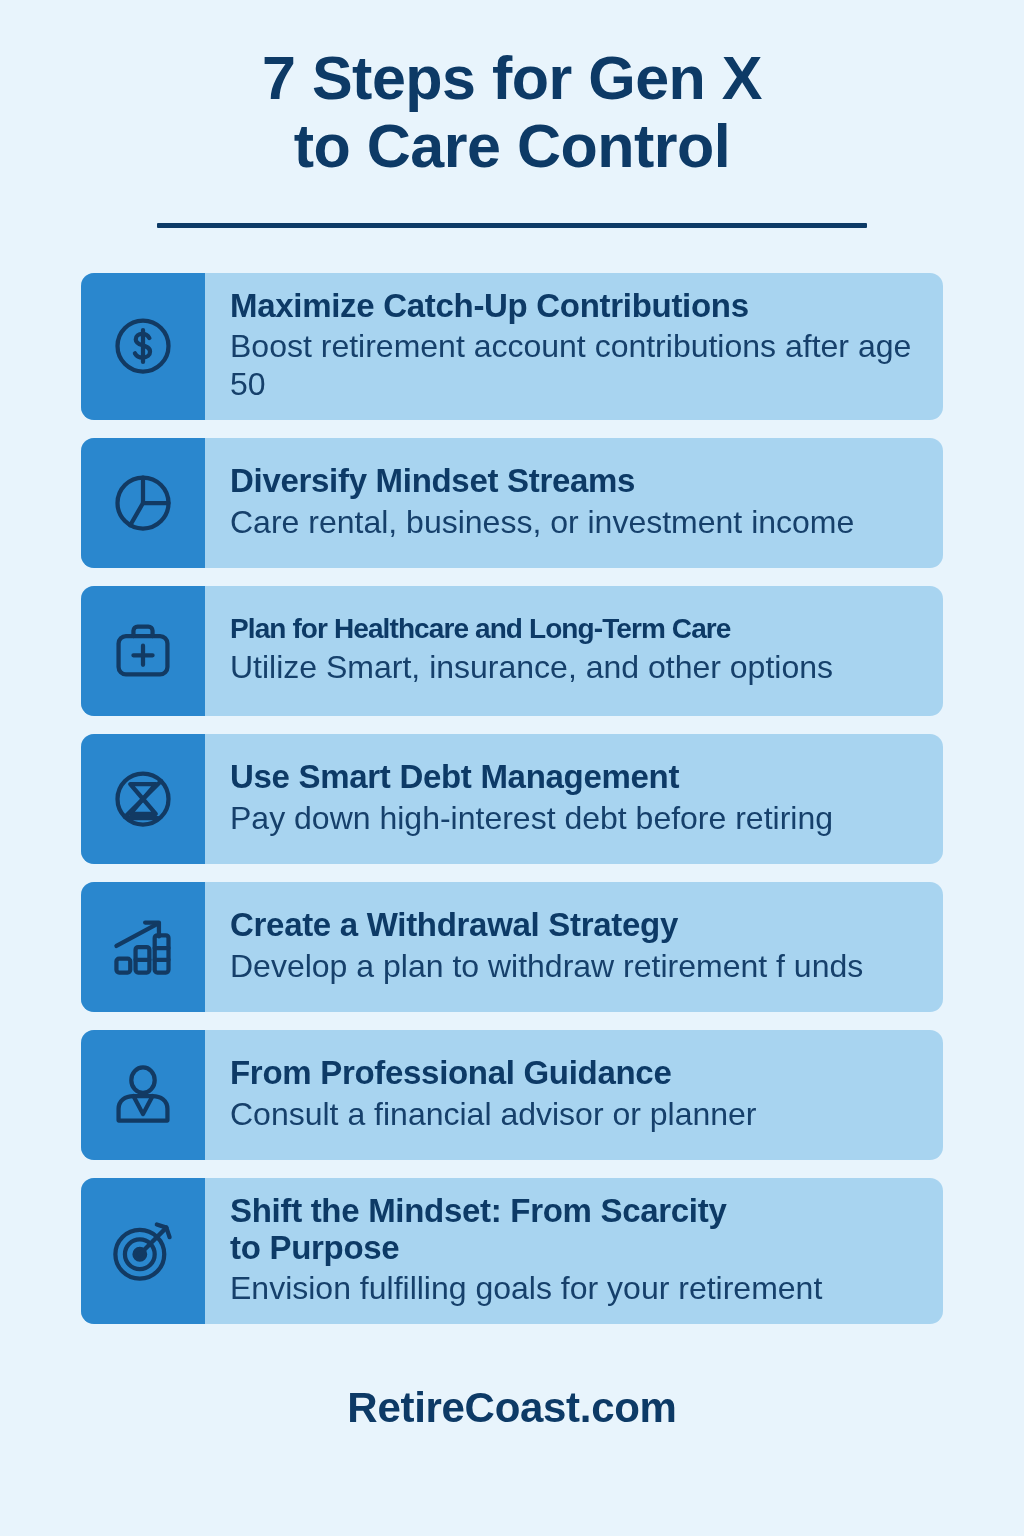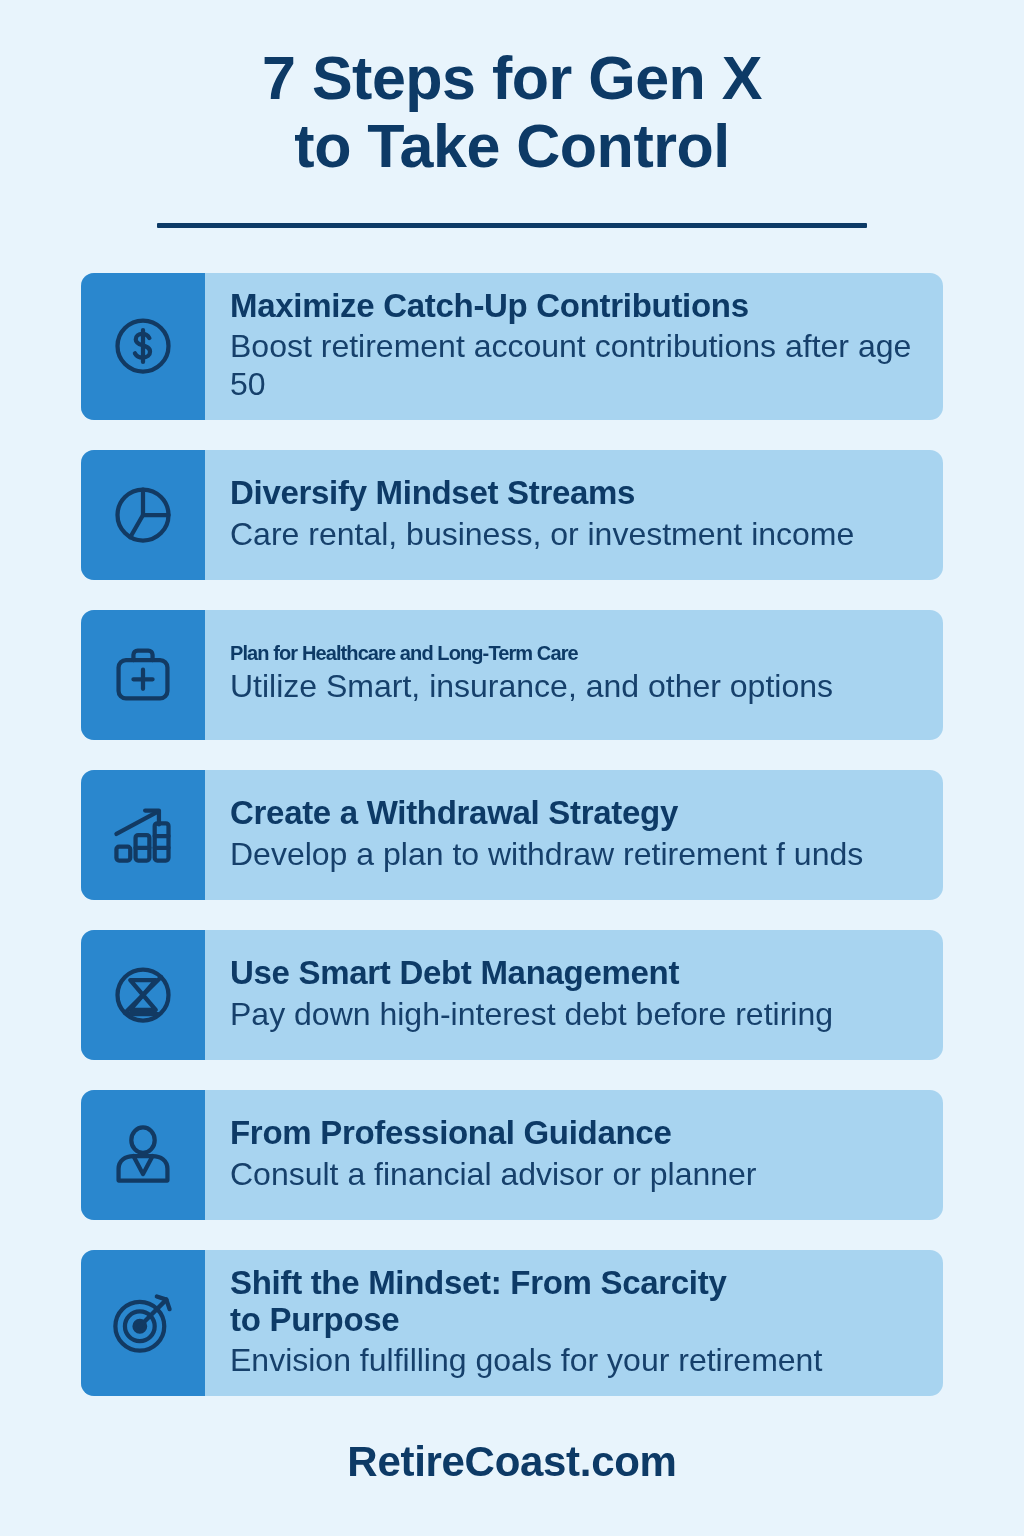--- a/index.html
+++ b/index.html
@@ -49,21 +49,21 @@
     margin: 42px auto 0 auto;
     border-radius: 1px;
   }
 
   
   .cards {
     width: 862px;
     margin-top: 45px;
     display: flex;
     flex-direction: column;
-    gap: 30px;
+    gap: 18px;
   }
   .card {
     display: flex;
     align-items: stretch;
     background: #a8d4f0;
     border-radius: 13px;
     overflow: hidden;
     min-height: 130px;
   }
   .icon-panel {
@@ -98,47 +98,47 @@
   .card-sub {
     color: #16406b;
     font-size: 32px;
     font-weight: normal;
     line-height: 1.2;
     margin: 0;
   }
 
   
   .card.tight .card-title {
-    font-size: 20px;
+    font-size: 28px;
     letter-spacing: -0.9px;
   }
 
   
   .footer {
     width: 100%;
     text-align: center;
-    margin-top: 42px;
+    margin-top: 60px;
   }
   .footer-text {
     color: #0d3a66;
     font-size: 42px;
     font-weight: bold;
     letter-spacing: -0.3px;
     margin: 0;
   }
 </style>
 </head>
 <body>
 
 <div class="page">
 
   <div class="header">
     <h1 class="title">
       <span class="title-line">7 Steps for Gen X</span>
-      <span class="title-line">to Take Control</span>
+      <span class="title-line">to Care Control</span>
     </h1>
     <div class="divider"></div>
   </div>
 
   <div class="cards">
 
     <div class="card">
       <div class="icon-panel">
         <span>
           <svg viewBox="0 0 64 64" fill="none" stroke="#123a63" stroke-width="4" stroke-linecap="round" stroke-linejoin="round">
@@ -176,20 +176,37 @@
           <svg viewBox="0 0 64 64" fill="none" stroke="#123a63" stroke-width="4" stroke-linecap="round" stroke-linejoin="round">
             <rect x="9" y="18" width="46" height="36" rx="7"></rect>
             <path d="M23 18v-5a4 4 0 0 1 4-4h10a4 4 0 0 1 4 4v5"></path>
             <path d="M32 27v18M23 36h18"></path>
           </svg>
         </span>
       </div>
       <div class="card-body">
         <p class="card-title">Plan for Healthcare and Long-Term Care</p>
         <p class="card-sub">Utilize Smart, insurance, and other options</p>
+      </div>
+    </div>
+
+    <div class="card">
+      <div class="icon-panel">
+        <span>
+          <svg viewBox="0 0 64 64" fill="none" stroke="#123a63" stroke-width="4" stroke-linecap="round" stroke-linejoin="round">
+            <circle cx="32" cy="32" r="24"></circle>
+            <path d="M20 18h24L32 32l12 14H20l12-14z"></path>
+            <path d="M18 50h28"></path>
+            <path d="M15 49L49 15"></path>
+          </svg>
+        </span>
+      </div>
+      <div class="card-body">
+        <p class="card-title">Use Smart Debt Management</p>
+        <p class="card-sub">Pay down high-interest debt before retiring</p>
       </div>
     </div>
 
     <div class="card">
       <div class="icon-panel">
         <span>
           <svg viewBox="0 0 64 64" fill="none" stroke="#123a63" stroke-width="4" stroke-linecap="round" stroke-linejoin="round">
             <rect x="7" y="43" width="13" height="13" rx="2.5"></rect>
             <rect x="25" y="32" width="13" height="24" rx="2.5"></rect>
             <rect x="43" y="21" width="13" height="35" rx="2.5"></rect>
@@ -202,37 +219,20 @@
       <div class="card-body">
         <p class="card-title">Create a Withdrawal Strategy</p>
         <p class="card-sub">Develop a plan to withdraw retirement f unds</p>
       </div>
     </div>
 
     <div class="card">
       <div class="icon-panel">
         <span>
           <svg viewBox="0 0 64 64" fill="none" stroke="#123a63" stroke-width="4" stroke-linecap="round" stroke-linejoin="round">
-            <circle cx="32" cy="32" r="24"></circle>
-            <path d="M20 18h24L32 32l12 14H20l12-14z"></path>
-            <path d="M18 50h28"></path>
-            <path d="M15 49L49 15"></path>
-          </svg>
-        </span>
-      </div>
-      <div class="card-body">
-        <p class="card-title">Use Smart Debt Management</p>
-        <p class="card-sub">Pay down high-interest debt before retiring</p>
-      </div>
-    </div>
-
-    <div class="card">
-      <div class="icon-panel">
-        <span>
-          <svg viewBox="0 0 64 64" fill="none" stroke="#123a63" stroke-width="4" stroke-linecap="round" stroke-linejoin="round">
             <ellipse cx="32" cy="18" rx="11" ry="12"></ellipse>
             <path d="M9 56V45c0-7.7 6.3-12 14-12h18c7.7 0 14 4.3 14 12v11z"></path>
             <path d="M23 33l9 17 9-17"></path>
           </svg>
         </span>
       </div>
       <div class="card-body">
         <p class="card-title">From Professional Guidance</p>
         <p class="card-sub">Consult a financial advisor or planner</p>
       </div>

